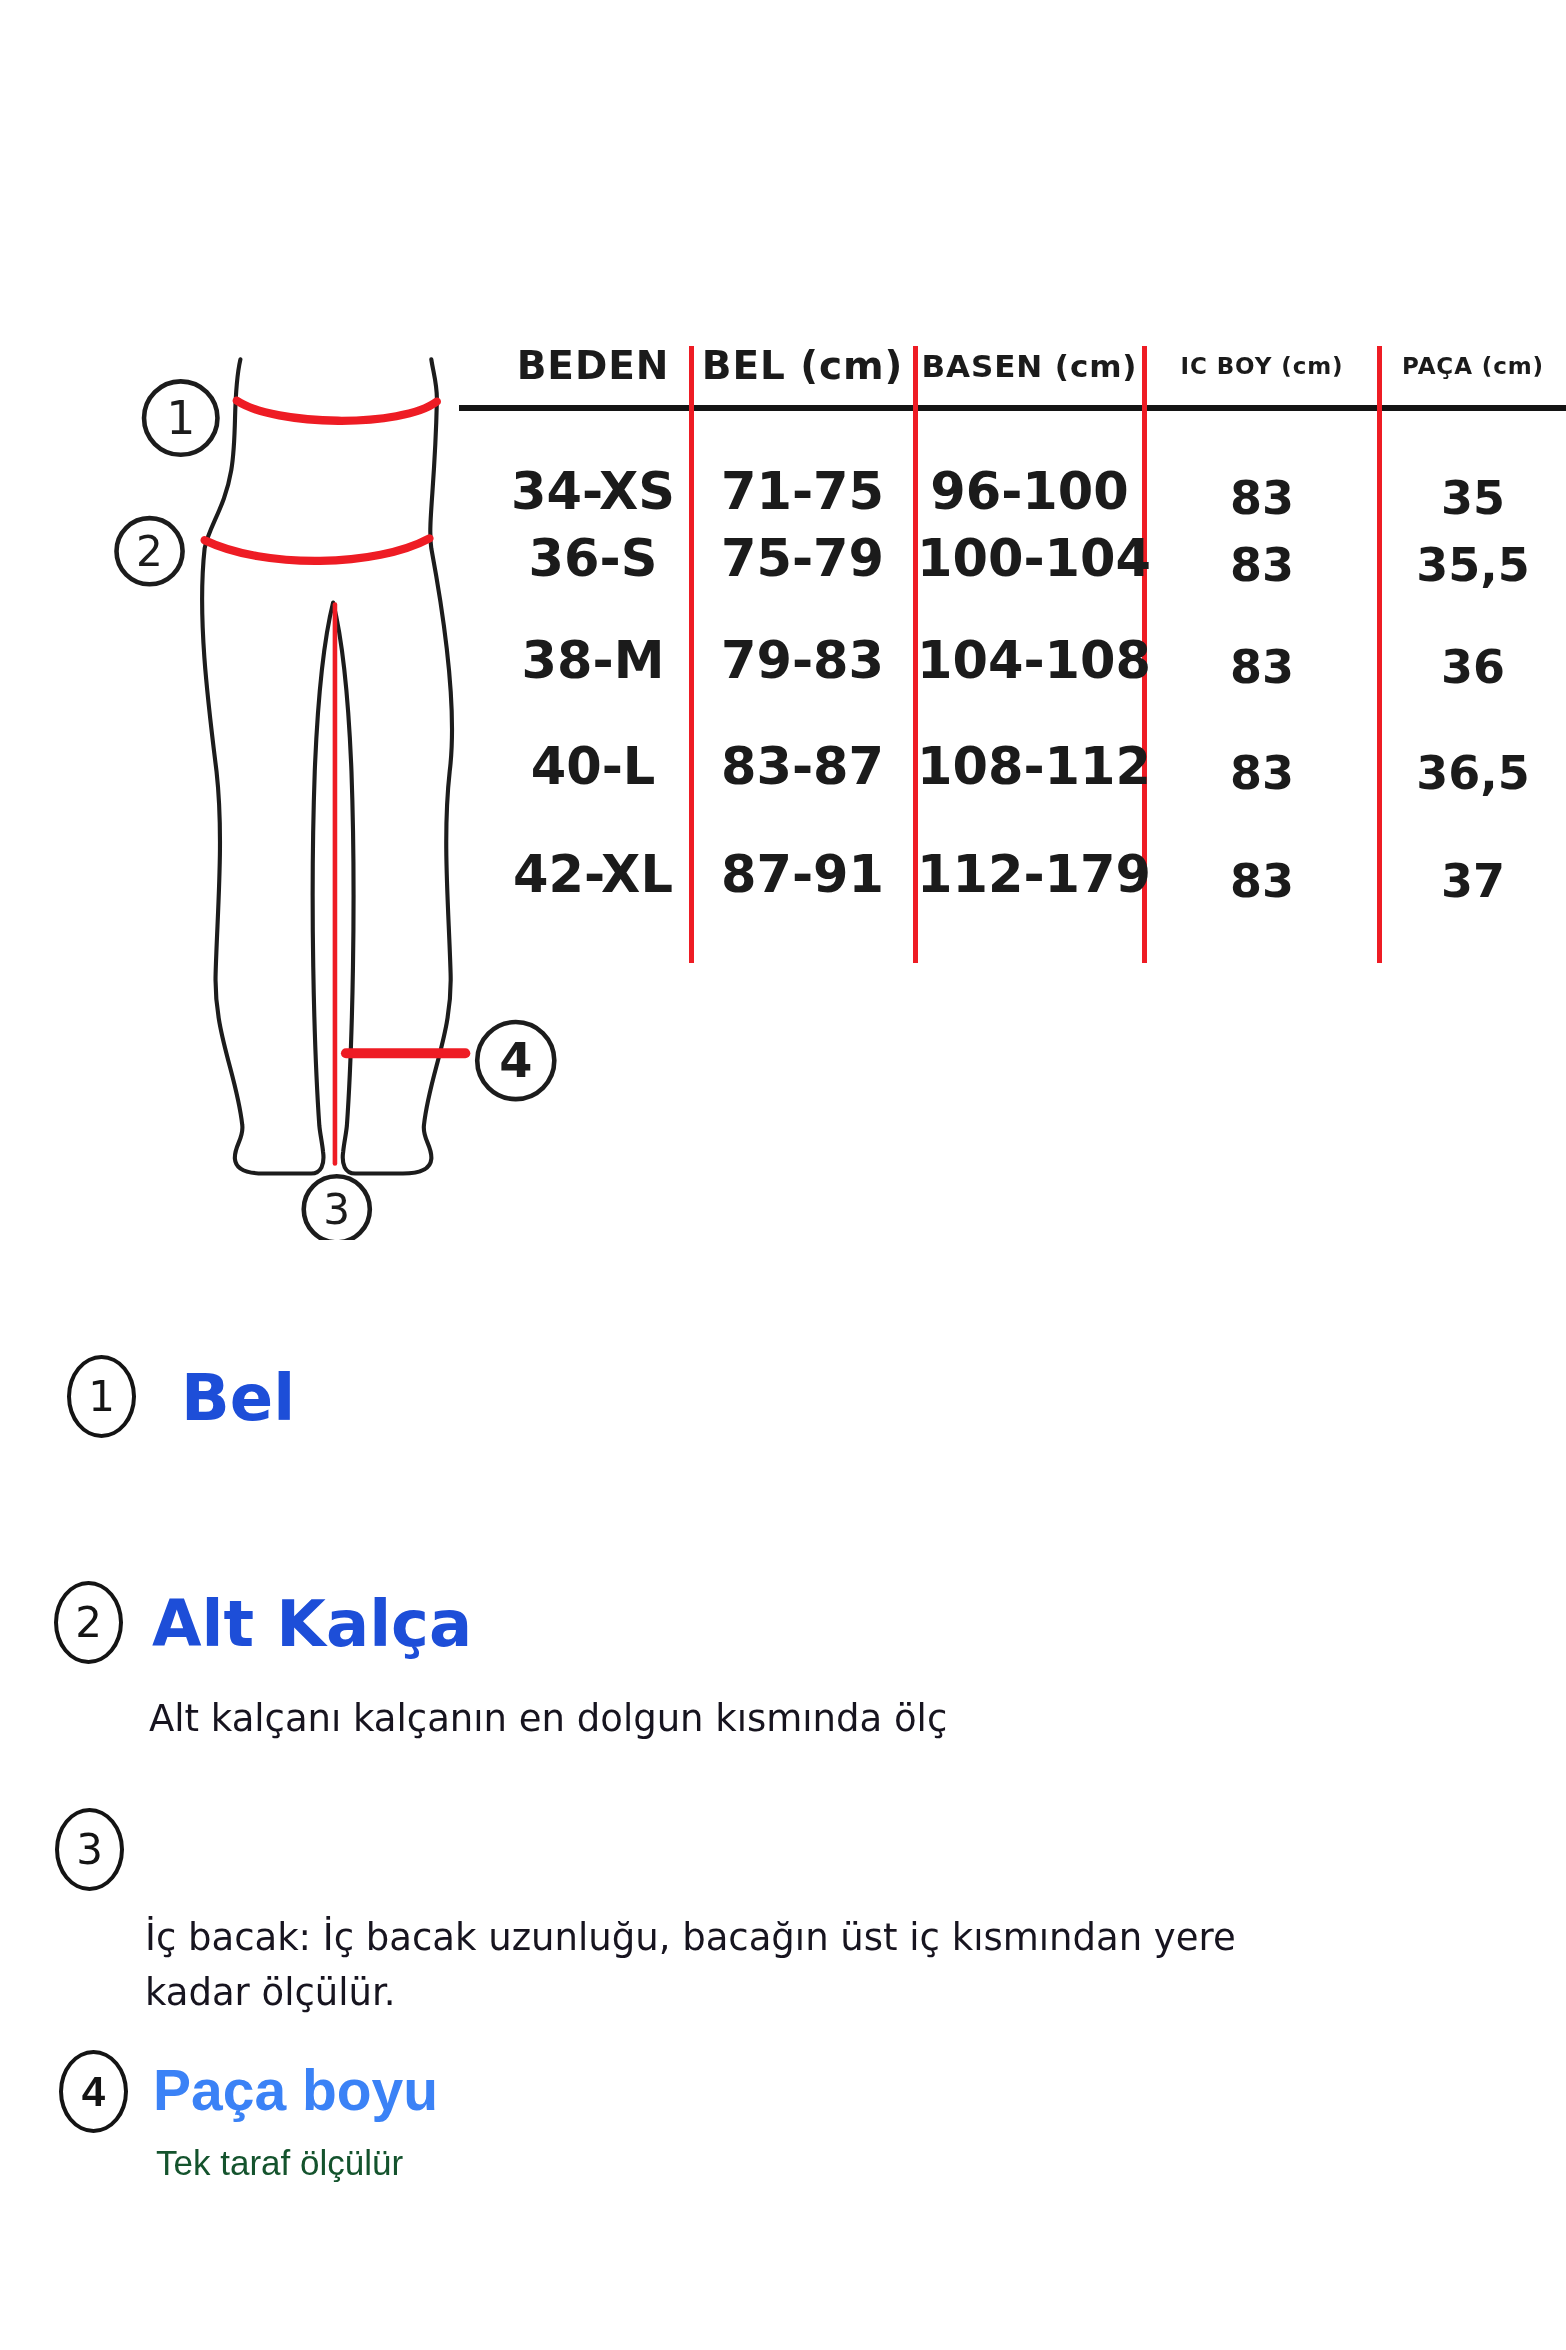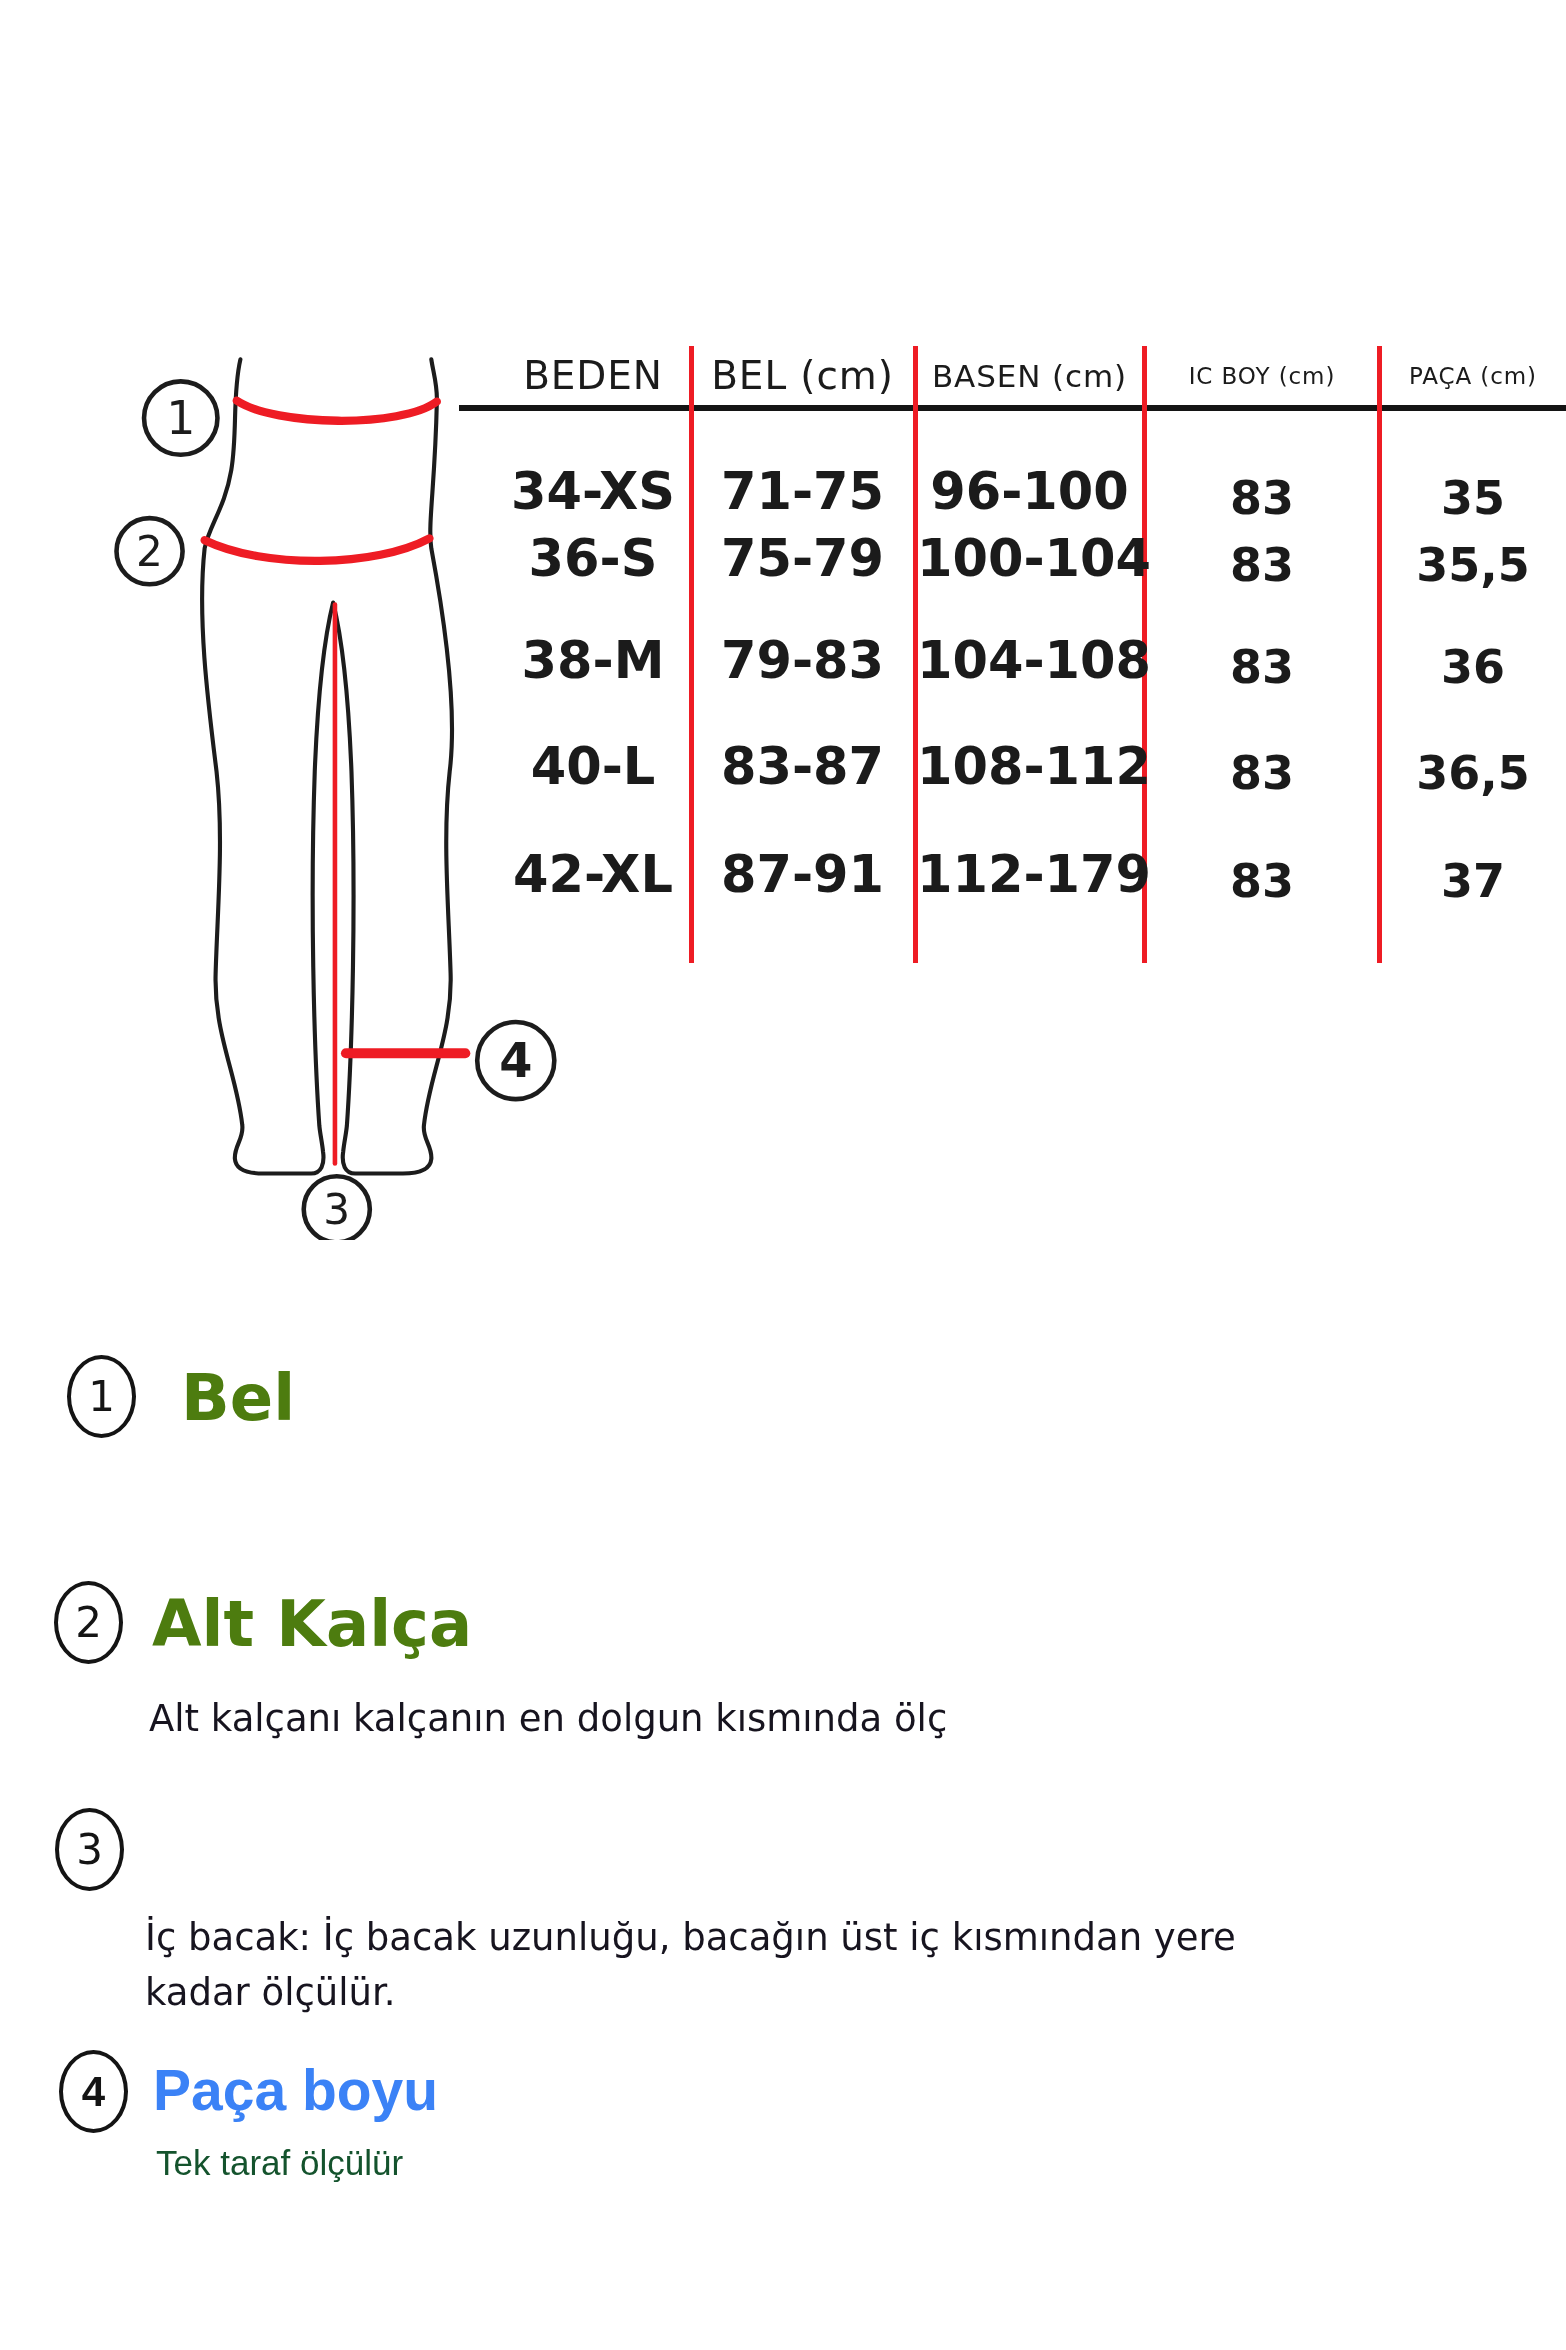--- a/index.html
+++ b/index.html
@@ -13,41 +13,41 @@
   }
   
   .figure-svg{position:absolute;left:55px;top:202px;}
 
   
   .vline{position:absolute;top:346px;height:617px;width:4.6px;background:#ee1c24;}
   .vl1{left:689px;} .vl2{left:913px;} .vl3{left:1142px;} .vl4{left:1377px;}
   .hline{position:absolute;left:459px;top:405px;width:1107px;height:5.5px;background:#141414;}
 
   .cell{position:absolute;text-align:center;white-space:nowrap;color:#1b1b1b;}
-  .hdr{top:352px;height:48px;line-height:48px;font-weight:normal;font-size:39px;letter-spacing:0.9px;}
+  .hdr{top:342px;height:48px;line-height:48px;font-weight:bold;font-size:39px;letter-spacing:0.9px;}
   .hdr.c2{font-size:31px;}
   .hdr.c3,.hdr.c4{font-size:23px;}
   .val{height:59px;line-height:59px;font-weight:bold;font-size:51px;}
   .val.c3,.val.c4{font-size:46px;line-height:72px;}
   .c0{left:491px;width:204px;}
   .c1{left:693px;width:219px;}
   .c2{left:917px;width:225px;}
   .c3{left:1147px;width:230px;}
   .c4{left:1381px;width:184px;}
   .r0{top:422px;margin-top:40px;} .r1{top:529px;} .r2{top:631px;} .r3{top:737px;} .r4{top:845px;}
 
   
   .sec-circle{
     position:absolute;width:61px;height:75px;
     border:4.6px solid #141414;border-radius:50%;
     display:flex;align-items:center;justify-content:center;
     font-size:42px;font-weight:normal;color:#141414;
     background:#fff;
   }
-  .sec-title{position:absolute;font-weight:bold;font-size:64px;color:#4d7c0f;white-space:nowrap;}
+  .sec-title{position:absolute;font-weight:bold;font-size:64px;color:#1d4ed8;white-space:nowrap;}
   .sec-desc{position:absolute;font-size:37px;color:#17141f;white-space:nowrap;}
 
   .s1-circle{left:67px;top:1355px;}
   .s1-title{left:181px;top:1361px;}
   .s1-desc{left:191px;top:1466px;}
 
   .s2-circle{left:54px;top:1581px;}
   .s2-title{left:152px;top:1587px;}
   .s2-desc{left:149px;top:1697px;}
 

